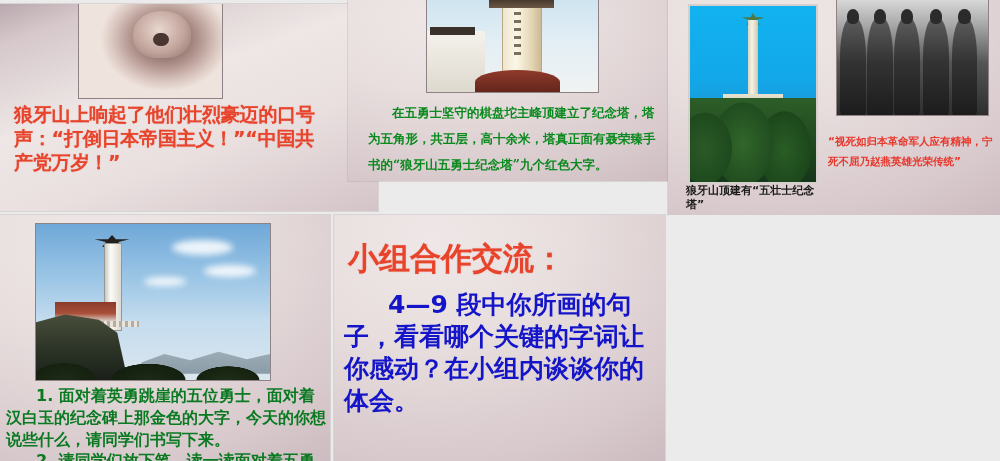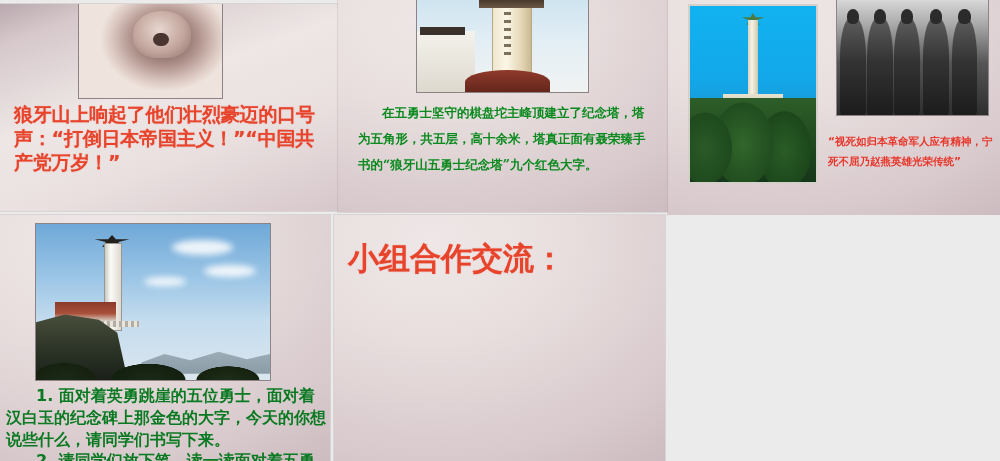--- a/index.html
+++ b/index.html
@@ -191,21 +191,21 @@
 
 <div class="canvas">
 
   <div class="slide dark-edge" style="left:0;top:4px;width:330px;height:207px;padding-left:48px;">
 
     <div class="photo ph-shout" style="left:78px;top:-2px;width:143px;height:95px;"></div>
 
     <div class="txt t-red-bold" style="left:14px;top:98px;width:310px;font-size:19px;line-height:24px;letter-spacing:-0.2px;">狼牙山上响起了他们壮烈豪迈的口号声：“打倒日本帝国主义！”“中国共产党万岁！”</div>
   </div>
 
-  <div class="slide" style="left:338px;top:0;width:331px;height:212px;text-decoration:underline;">
+  <div class="slide" style="left:348px;top:0;width:331px;height:181px;text-decoration:underline;">
 
     <div class="photo ph-tower" style="left:78px;top:-2px;width:171px;height:93px;">
       <div class="wall"></div>
       <div class="eave"></div>
       <div class="shaft"></div>
       <div class="insc"></div>
       <div class="cap"></div>
       <div class="base"></div>
     </div>
 
@@ -222,20 +222,21 @@
     </div>
 
     <div class="photo ph-soldiers" style="left:168px;top:-2px;width:151px;height:116px;">
       <div class="s" style="left:2%;"></div>
       <div class="s" style="left:20%;"></div>
       <div class="s" style="left:38%;"></div>
       <div class="s" style="left:57%;"></div>
       <div class="s" style="left:76%;"></div>
     </div>
 
+    <div class="txt t-caption" style="left:18px;top:184px;width:140px;font-size:11px;line-height:14px;">狼牙山顶建有“五壮士纪念塔”</div>
 
 
     <div class="txt t-redq" style="left:160px;top:131px;width:172px;font-size:10.5px;line-height:20px;">“视死如归本革命军人应有精神，宁死不屈乃赵燕英雄光荣传统”</div>
   </div>
 
   <div class="slide" style="left:0;top:215px;width:330px;height:246px;">
 
     <div class="photo ph-landscape" style="left:35px;top:8px;width:234px;height:156px;">
       <div class="cloud" style="left:58%;top:10%;width:26%;height:10%;"></div>
       <div class="cloud" style="left:72%;top:26%;width:22%;height:8%;"></div>
@@ -251,17 +252,18 @@
 
     <div class="txt t-green-dark" style="left:6px;top:170px;width:322px;font-size:16px;line-height:22px;text-indent:30px;">1. 面对着英勇跳崖的五位勇士，面对着汉白玉的纪念碑上那金色的大字，今天的你想说些什么，请同学们书写下来。</div>
 
     <div class="txt t-green-dark" style="left:6px;top:235px;width:322px;font-size:16px;line-height:22px;text-indent:30px;">2. 请同学们放下笔，读一读面对着五勇士，面对着纪念碑你想说的话。</div>
   </div>
 
   <div class="slide" style="left:334px;top:215px;width:331px;height:246px;">
 
     <div class="txt t-red-bold" style="left:14px;top:28px;width:300px;font-size:31px;line-height:30px;">小组合作交流：</div>
 
+    <div class="txt t-blue" style="left:10px;top:74px;width:315px;font-size:25px;line-height:32px;text-indent:44px;">4—9 段中你所画的句子，看看哪个关键的字词让你感动？在小组内谈谈你的体会。</div>
   </div>
 
   <div style="position:absolute;left:668px;top:215px;width:332px;height:246px;background:#ebebeb;"></div>
 
 </div>
 
 </body></html>

